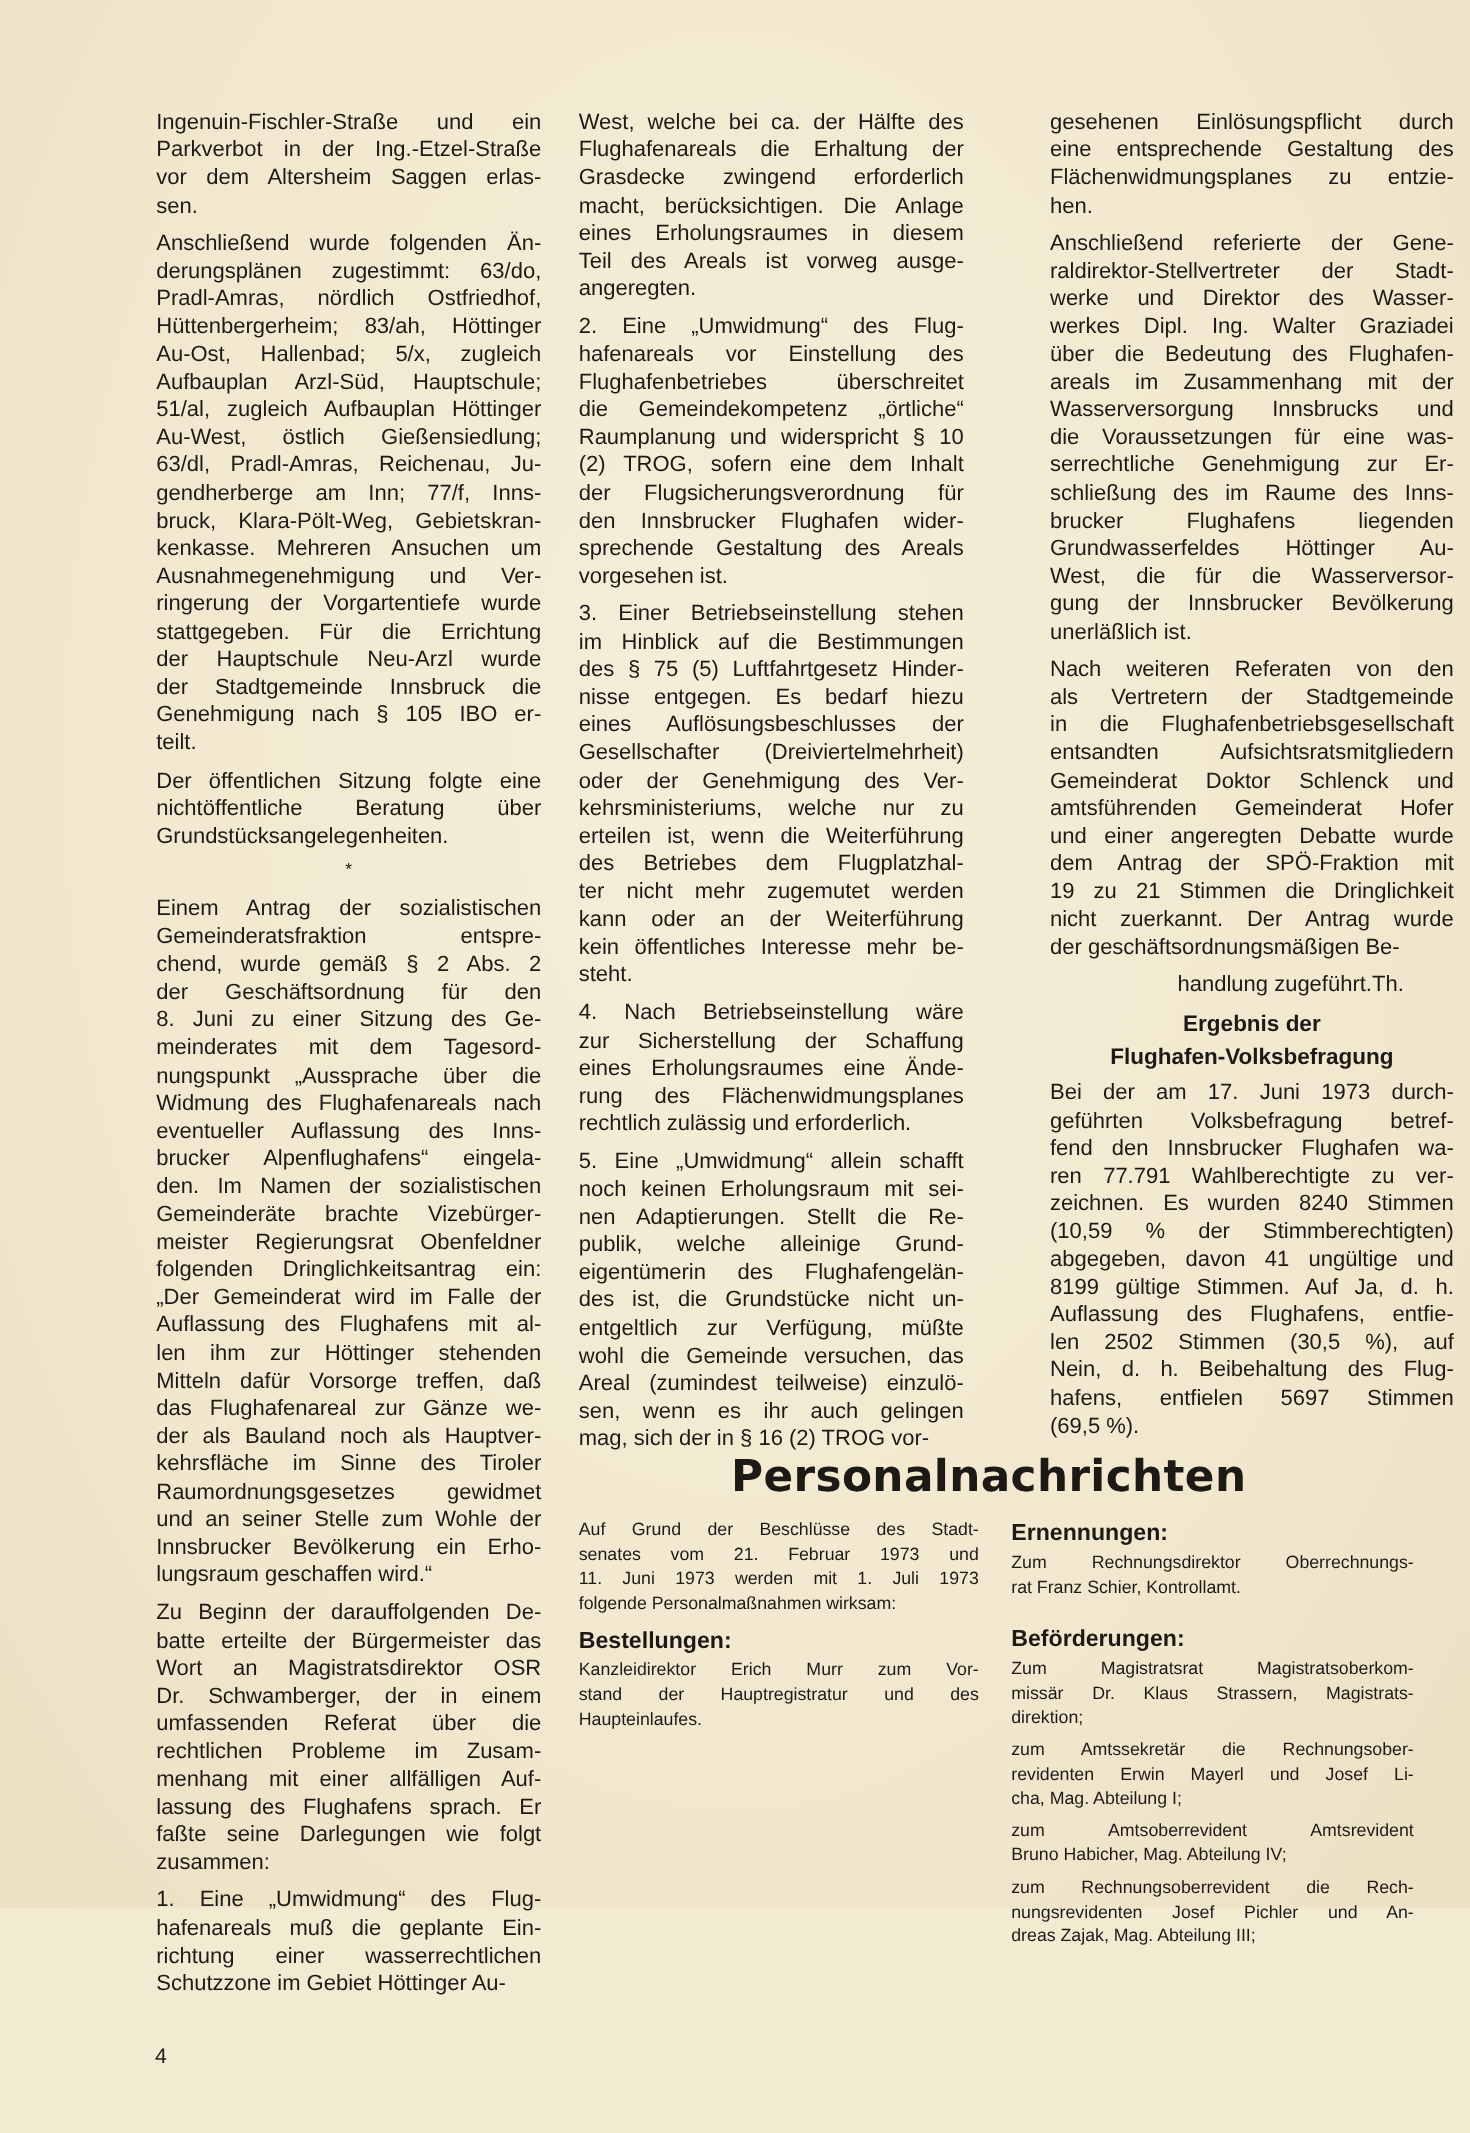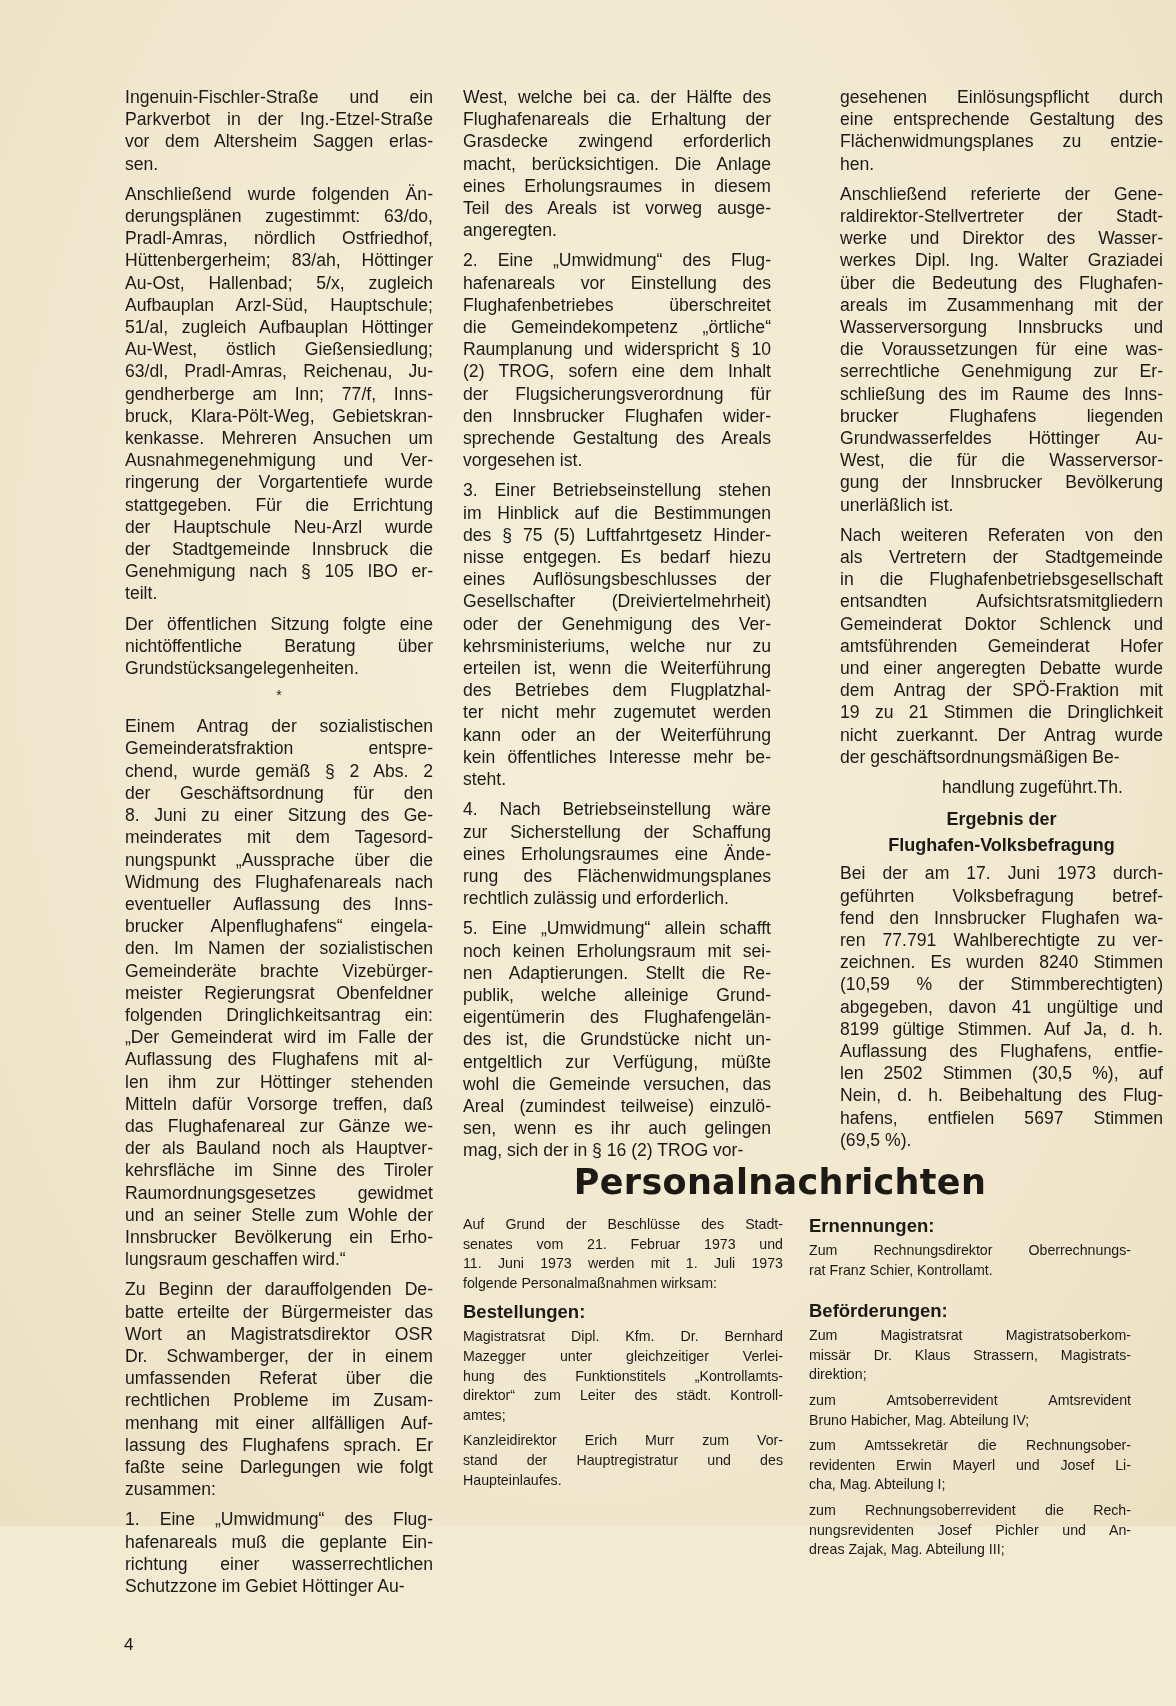--- a/index.html
+++ b/index.html
@@ -27,21 +27,21 @@
   #col3 { left: 840px; top: 86px; width: 323px; }
   .star { text-align: center; margin: 0 0 12px 0; font-size: 14px; line-height: 16px; }
   .line { display: block; text-align: justify; text-align-last: justify; }
   .line.last { text-align-last: left; }
   .sub-heading {
     text-align: center; font-weight: bold; font-size: 18px; line-height: 26px;
     margin: 8px 0 4px 0;
   }
   .sig { display: flex; justify-content: flex-end; }
   #section-title {
-    position: absolute; left: 446px; top: 1160px; width: 668px;
+    position: absolute; left: 457px; top: 1160px; width: 668px;
     text-align: center;
     font-family: "DejaVu Sans", sans-serif;
     font-weight: bold; font-size: 35px; line-height: 44px; letter-spacing: 0.3px;
   }
   .small-col {
     position: absolute;
     font-size: 14.2px; line-height: 19.6px;
     text-align: justify;
   }
   .small-col p { margin: 0 0 6px 0; }
@@ -275,27 +275,20 @@
         <p>
           <span class="line">Auf Grund der Beschlüsse des Stadt-</span>
           <span class="line">senates vom 21. Februar 1973 und</span>
           <span class="line">11. Juni 1973 werden mit 1. Juli 1973</span>
           <span class="line last">folgende Personalmaßnahmen wirksam:</span>
         </p>
       </div>
     <div class="h-small">Bestellungen:</div>
     <div>
         <p>
-          <span class="line">Magistratsrat Dipl. Kfm. Dr. Bernhard</span>
-          <span class="line">Mazegger unter gleichzeitiger Verlei-</span>
-          <span class="line">hung des Funktionstitels „Kontrollamts-</span>
-          <span class="line">direktor“ zum Leiter des städt. Kontroll-</span>
-          <span class="line last">amtes;</span>
-        </p>
-        <p>
           <span class="line">Kanzleidirektor Erich Murr zum Vor-</span>
           <span class="line">stand der Hauptregistratur und des</span>
           <span class="line last">Haupteinlaufes.</span>
         </p>
       </div>
   </div>
 
   <div class="small-col" id="pcol2">
     <div class="h-small" style="margin-top:-2px">Ernennungen:</div>
     <div>
@@ -305,29 +298,29 @@
         </p>
       </div>
     <div class="h-small" style="margin-top:18px">Beförderungen:</div>
     <div>
         <p>
           <span class="line">Zum Magistratsrat Magistratsoberkom-</span>
           <span class="line">missär Dr. Klaus Strassern, Magistrats-</span>
           <span class="line last">direktion;</span>
         </p>
         <p>
-          <span class="line">zum Amtsoberrevident Amtsrevident</span>
-          <span class="line last">Bruno Habicher, Mag. Abteilung IV;</span>
-        </p>
-        <p>
           <span class="line">zum Amtssekretär die Rechnungsober-</span>
           <span class="line">revidenten Erwin Mayerl und Josef Li-</span>
           <span class="line last">cha, Mag. Abteilung I;</span>
         </p>
         <p>
+          <span class="line">zum Amtsoberrevident Amtsrevident</span>
+          <span class="line last">Bruno Habicher, Mag. Abteilung IV;</span>
+        </p>
+        <p>
           <span class="line">zum Rechnungsoberrevident die Rech-</span>
           <span class="line">nungsrevidenten Josef Pichler und An-</span>
           <span class="line last">dreas Zajak, Mag. Abteilung III;</span>
         </p>
       </div>
   </div>
 
   <div id="page-number">4</div>
 </div>
 

